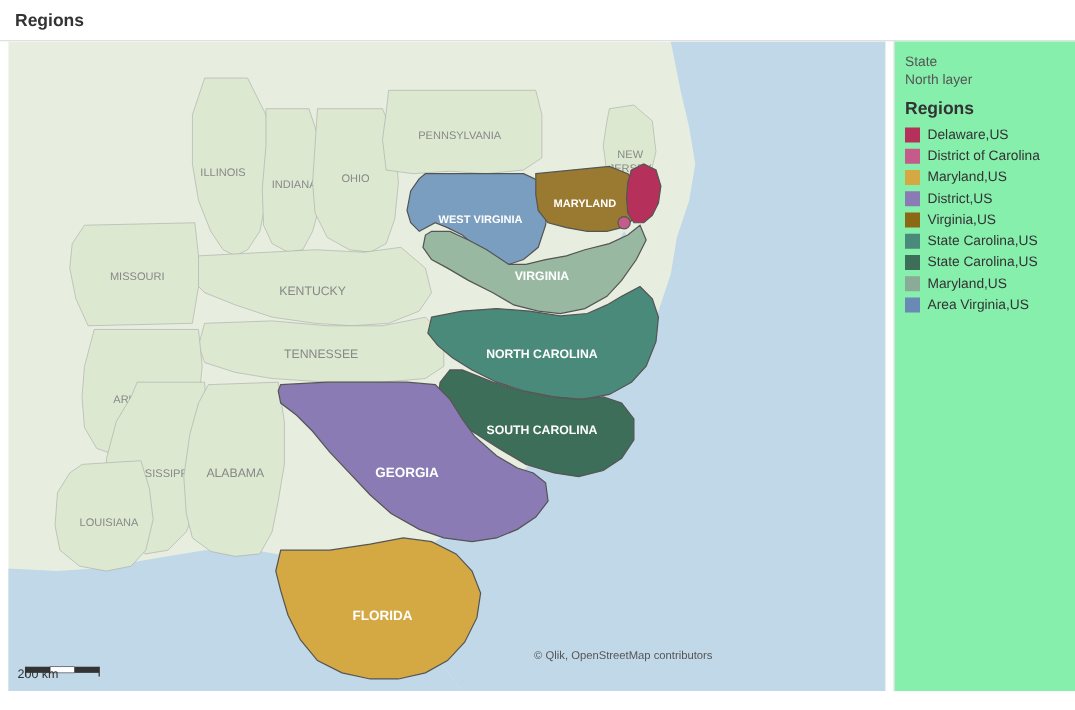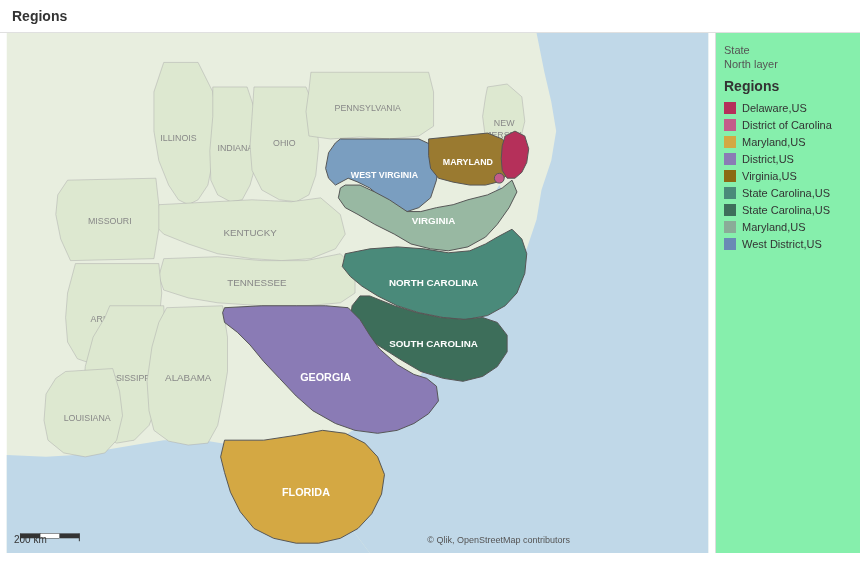--- a/index.html
+++ b/index.html
@@ -44,21 +44,21 @@
     }
     .scale-label {
       font-size: 10px;
       color: #333;
       margin-top: 2px;
     }
 
     
     .attribution {
       position: absolute;
-      bottom: 8px;
+      bottom: 24px;
       right: 145px;
       font-size: 9px;
       color: #555;
       margin-left: 40px;
     }
 
     
     .legend-panel {
       width: 145px;
       background: #86efac;
@@ -238,19 +238,19 @@
           <div class="legend-item">
             <div class="legend-swatch" style="background: rgb(61, 110, 90);"></div>
             <span class="legend-label">State Carolina,US</span>
           </div>
           <div class="legend-item">
             <div class="legend-swatch" style="background: rgb(138, 171, 152);"></div>
             <span class="legend-label">Maryland,US</span>
           </div>
           <div class="legend-item">
             <div class="legend-swatch" style="background: rgb(106, 138, 181);"></div>
-            <span class="legend-label">West District,US</span>
+            <span class="legend-label">Area Virginia,US</span>
           </div>
         </div>
     </div>
 
   </div>
 </div>
 
 </body></html>

